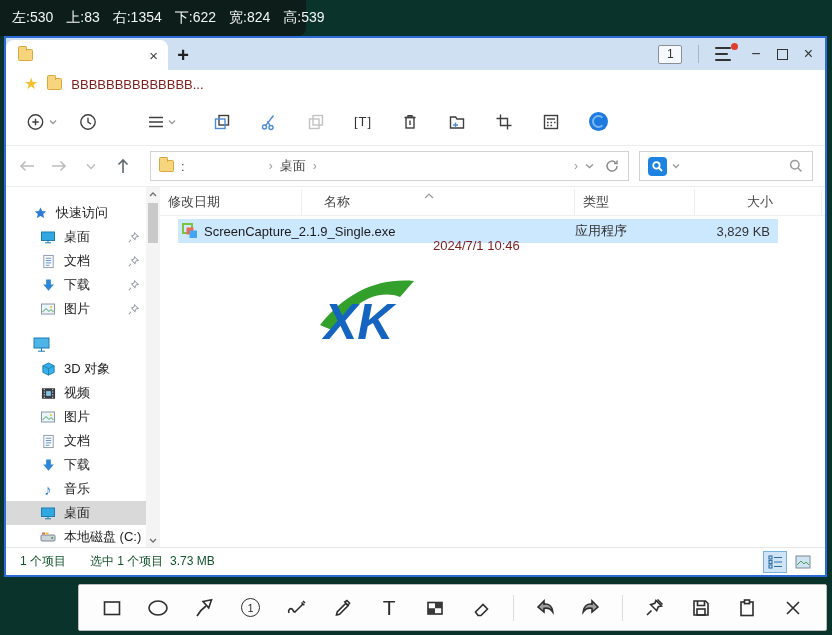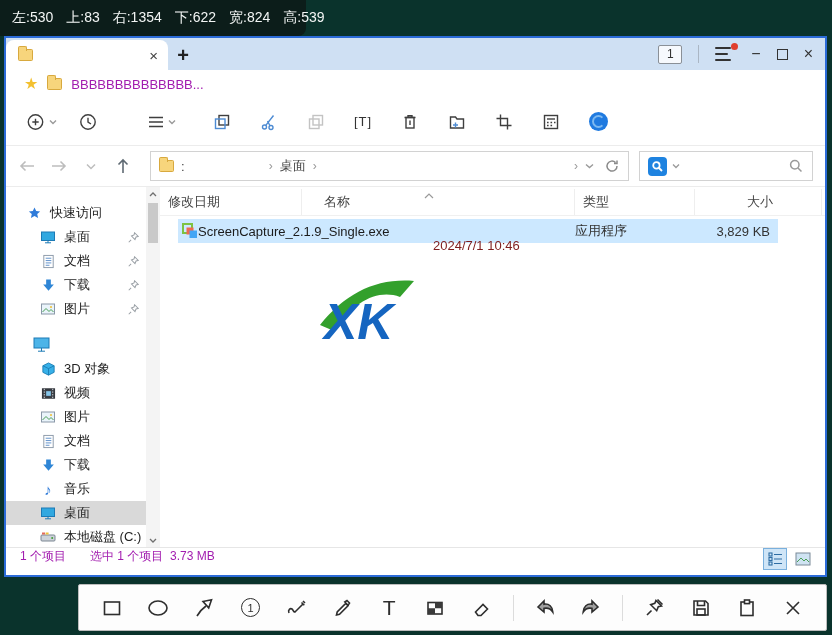--- a/index.html
+++ b/index.html
@@ -33,21 +33,21 @@
   .ctl { font-size:16px; color:#333; line-height:1; }
   .maxbox { width:11px; height:11px; border:1.6px solid #333; }
 
   .folder { position:relative; width:15px; height:12px; background:#f7d57c; border:1px solid #d8a93e;
             border-radius:1.5px; flex:none; }
   .folder::before { content:""; position:absolute; left:-1px; top:-4px; width:7px; height:4px;
                     background:#f7d57c; border:1px solid #d8a93e; border-bottom:none; border-radius:2px 2px 0 0; }
 
   .bookmark-bar { height:28px; background:#fff; display:flex; align-items:center; gap:9px; padding-left:18px; }
   .bstar { color:#f3c02f; font-size:16px; line-height:1; }
-  .bm-label { font-size:13px; color:#a21caf; }
+  .bm-label { font-size:13px; color:#7f1d1d; }
 
   .toolbar { height:48px; display:flex; align-items:center; gap:13px; padding-left:18px; border-bottom:1px solid #ececec; }
   .ibtn { height:34px; min-width:34px; display:flex; align-items:center; justify-content:center; gap:3px; }
   .ibtn svg { stroke:#3f3f3f; fill:none; stroke-width:1.4; }
   svg.blue { stroke:#4d8bd3; }
   svg.gray { stroke:#c3c3c3; }
   .chev { stroke:#9a9a9a !important; }
   .rename-txt { font-size:13px; color:#333; letter-spacing:1px; }
   .appcircle { width:19px; height:19px; border-radius:50%; background:#1f7ae0; position:relative; }
   .appcircle::after { content:""; position:absolute; inset:3px; border-radius:50%; border:2.5px solid #7db9f0;
@@ -63,21 +63,21 @@
   .addr-right { display:flex; align-items:center; gap:10px; }
   .search-box { flex:1; height:30px; border:1px solid #d2d2d2; display:flex; align-items:center;
                 padding:0 8px; gap:5px; margin-left:4px; }
   .search-chip { width:19px; height:19px; border-radius:4px; background:#1e83e0; display:flex; align-items:center; justify-content:center; }
   .search-chip svg { stroke:#fff; stroke-width:1.8; }
   .search-mag { margin-left:auto; }
 
   .content { flex:1; display:flex; min-height:0; }
   .sidebar { width:140px; padding-top:14px; overflow:hidden; }
   .side-row { height:24px; display:flex; align-items:center; gap:8px; padding-left:34px; position:relative; font-size:13px; color:#222; }
-  .side-row.group { padding-left:20px; }
+  .side-row.group { padding-left:26px; }
   .side-row.selected { background:#d9d9d9; }
   .side-row .sicon { width:16px; height:16px; flex:none; display:flex; align-items:center; justify-content:center; }
   .pinicon { position:absolute; right:7px; top:6px; }
   .side-gap { height:10px; }
   .pc-row { height:26px; display:flex; align-items:center; padding-left:26px; }
   .music-glyph { color:#2f7bd9; font-size:15px; line-height:1; }
 
   .side-scroll { width:14px; background:#f4f4f4; position:relative; }
   .side-scroll .arr { position:absolute; left:0; width:14px; height:14px; display:flex; align-items:center; justify-content:center; }
   .side-scroll .arr svg { stroke:#6f6f6f; stroke-width:1.3; fill:none; }
@@ -87,33 +87,33 @@
   .filearea { flex:1; position:relative; overflow:hidden; }
   .cols { display:flex; height:27px; align-items:center; border-bottom:1px solid #f0f0f0; margin-top:2px; }
   .col { font-size:13px; color:#444; height:100%; display:flex; align-items:center; border-right:1px solid #eee; }
   .col-name { width:273px; padding-left:22px; position:relative; }
   .col-date { width:142px; padding-left:8px; }
   .col-type { width:120px; padding-left:8px; }
   .col-size { width:83px;  padding-left:8px;margin-left:44px; }
   .sort-caret { position:absolute; left:45%; top:-2px; }
   .frow { display:flex; align-items:center; height:24px; margin-left:18px; width:600px; background:#cce8ff; margin-top:3px; }
   .fcell { font-size:13px; color:#1b1b1b; }
-  .fc-name { width:255px; display:flex; align-items:center; padding-left:4px; }
+  .fc-name { width:255px; display:flex; align-items:center; gap:6px; padding-left:4px; }
   .fc-date { width:142px; color:#7f1d1d;margin-top:28px; }
   .fc-type { width:120px; color:#333; }
   .fc-size { width:75px; text-align:right; color:#333; }
 
   .watermark { position:absolute; left:158px; top:86px; display:flex; align-items:center; gap:8px; }
   .wm-right { display:flex; flex-direction:column; }
   .wm-title { color:#33a02c; font-size:27px; font-weight:bold; letter-spacing:2px; }
   .wm-domain { color:#1467c0; font-size:18px; font-weight:bold; letter-spacing:2px;
                border-bottom:2px solid #1467c0; padding-bottom:3px; margin-top:2px; }
 
-  .status-bar { height:28px; border-top:1px solid #e6e6e6; display:flex; 
-                padding:0 10px 0 14px; gap:24px; font-size:12px; color:#a21caf; }
+  .status-bar { height:28px; border-top:1px solid #e6e6e6; display:flex; align-items:center;
+                padding:0 10px 0 14px; gap:24px; font-size:12px; color:#14532d; }
   .status-right { margin-left:auto; display:flex; gap:4px; }
   .viewbtn { width:24px; height:22px; display:flex; align-items:center; justify-content:center; border:1px solid transparent; }
   .viewbtn.active { background:#cfe5f7; border-color:#7ab0dd; }
 
   
   .cap-toolbar { position:absolute; left:78px; top:584px; width:749px; height:47px; background:#fdfdfd;
                  border:1px solid #bdbdbd; border-radius:2px; display:flex; align-items:center;
                  justify-content:space-between; padding:0 18px; }
   .cbtn { width:30px; height:30px; display:flex; align-items:center; justify-content:center; }
   .cbtn svg { stroke:#2e2e2e; fill:none; stroke-width:1.6; }

